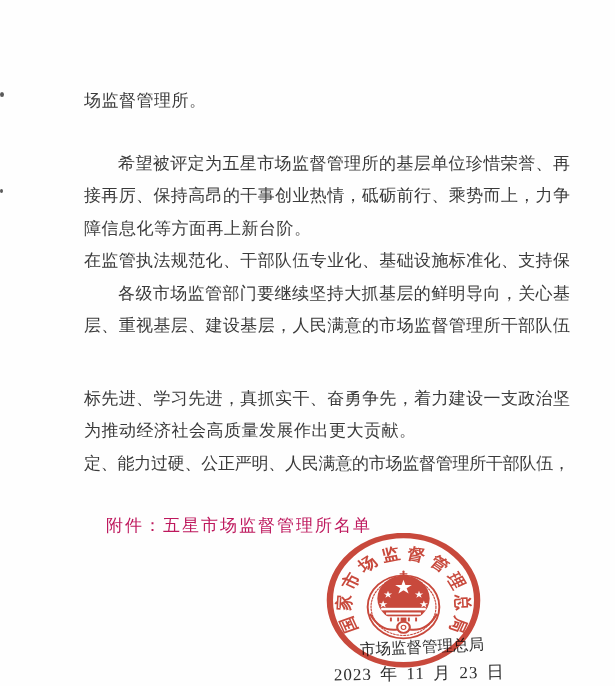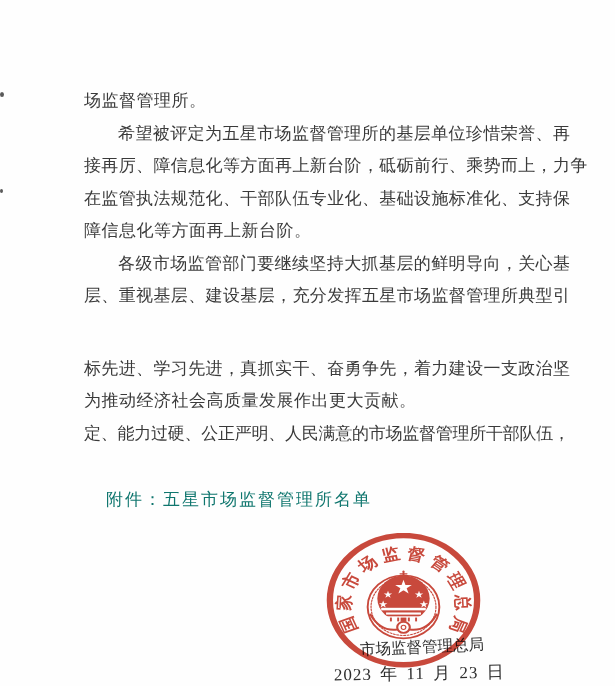--- a/index.html
+++ b/index.html
@@ -23,22 +23,22 @@
     letter-spacing: 0.5px;
   }
   .doc-body .line {
     height: 32.5px;
     line-height: 32.5px;
     white-space: nowrap;
   }
   .doc-body .line.indent { padding-left: 34px; }
   .attachment {
     position: absolute;
-    left: 106px; top: 488px;
-    color: #0f766e;
+    left: 106px; top: 514px;
+    color: #be185d;
     font-size: 17px;
     letter-spacing: 2px;
     white-space: nowrap;
   }
   .authority {
     position: absolute;
     left: 360px; top: 637px;
     color: #2d2d2d;
     font-size: 15.5px;
     letter-spacing: 0px;
@@ -78,26 +78,26 @@
 </head>
 <body>
 
 <div class="page">
 
   <div class="artifact a1"></div>
   <div class="artifact a2"></div>
 
   <div class="doc-body" id="doc-body">
       <div class="line">场监督管理所。</div>
-      <div class="line indent" style="letter-spacing: 0.4px;">希望被评定为五星市场监督管理所的基层单位珍惜荣誉、再</div>
-      <div class="line" style="letter-spacing: 0.37px;">接再厉、障信息化等方面再上新台阶，砥砺前行、乘势而上，力争</div>
+      <div class="line indent" style="letter-spacing: 0.4px; margin-top: 30px;">希望被评定为五星市场监督管理所的基层单位珍惜荣誉、再</div>
+      <div class="line" style="letter-spacing: 0.37px;">接再厉、保持高昂的干事创业热情，砥砺前行、乘势而上，力争</div>
+      <div class="line">障信息化等方面再上新台阶。</div>
       <div class="line" style="letter-spacing: 0.37px;">在监管执法规范化、干部队伍专业化、基础设施标准化、支持保</div>
-      <div class="line">障信息化等方面再上新台阶。</div>
       <div class="line indent" style="letter-spacing: 0.4px;">各级市场监管部门要继续坚持大抓基层的鲜明导向，关心基</div>
-      <div class="line" style="letter-spacing: 0.37px;">层、重视基层、建设基层，充分发挥五星市场监督管理所典型引</div>
+      <div class="line" style="letter-spacing: 0.37px;">层、重视基层、建设基层，人民满意的市场监督管理所干部队伍</div>
       <div class="line" style="letter-spacing: 0.37px; margin-top: 40px;">标先进、学习先进，真抓实干、奋勇争先，着力建设一支政治坚</div>
       <div class="line">为推动经济社会高质量发展作出更大贡献。</div>
       <div class="line" style="letter-spacing: -0.25px;">定、能力过硬、公正严明、人民满意的市场监督管理所干部队伍，</div>
     </div>
 
   <div class="attachment">附件：五星市场监督管理所名单</div>
 
   <div class="authority">市场监督管理总局</div>
 
   <div class="issue-date">2023 年 11 月 23 日</div>

